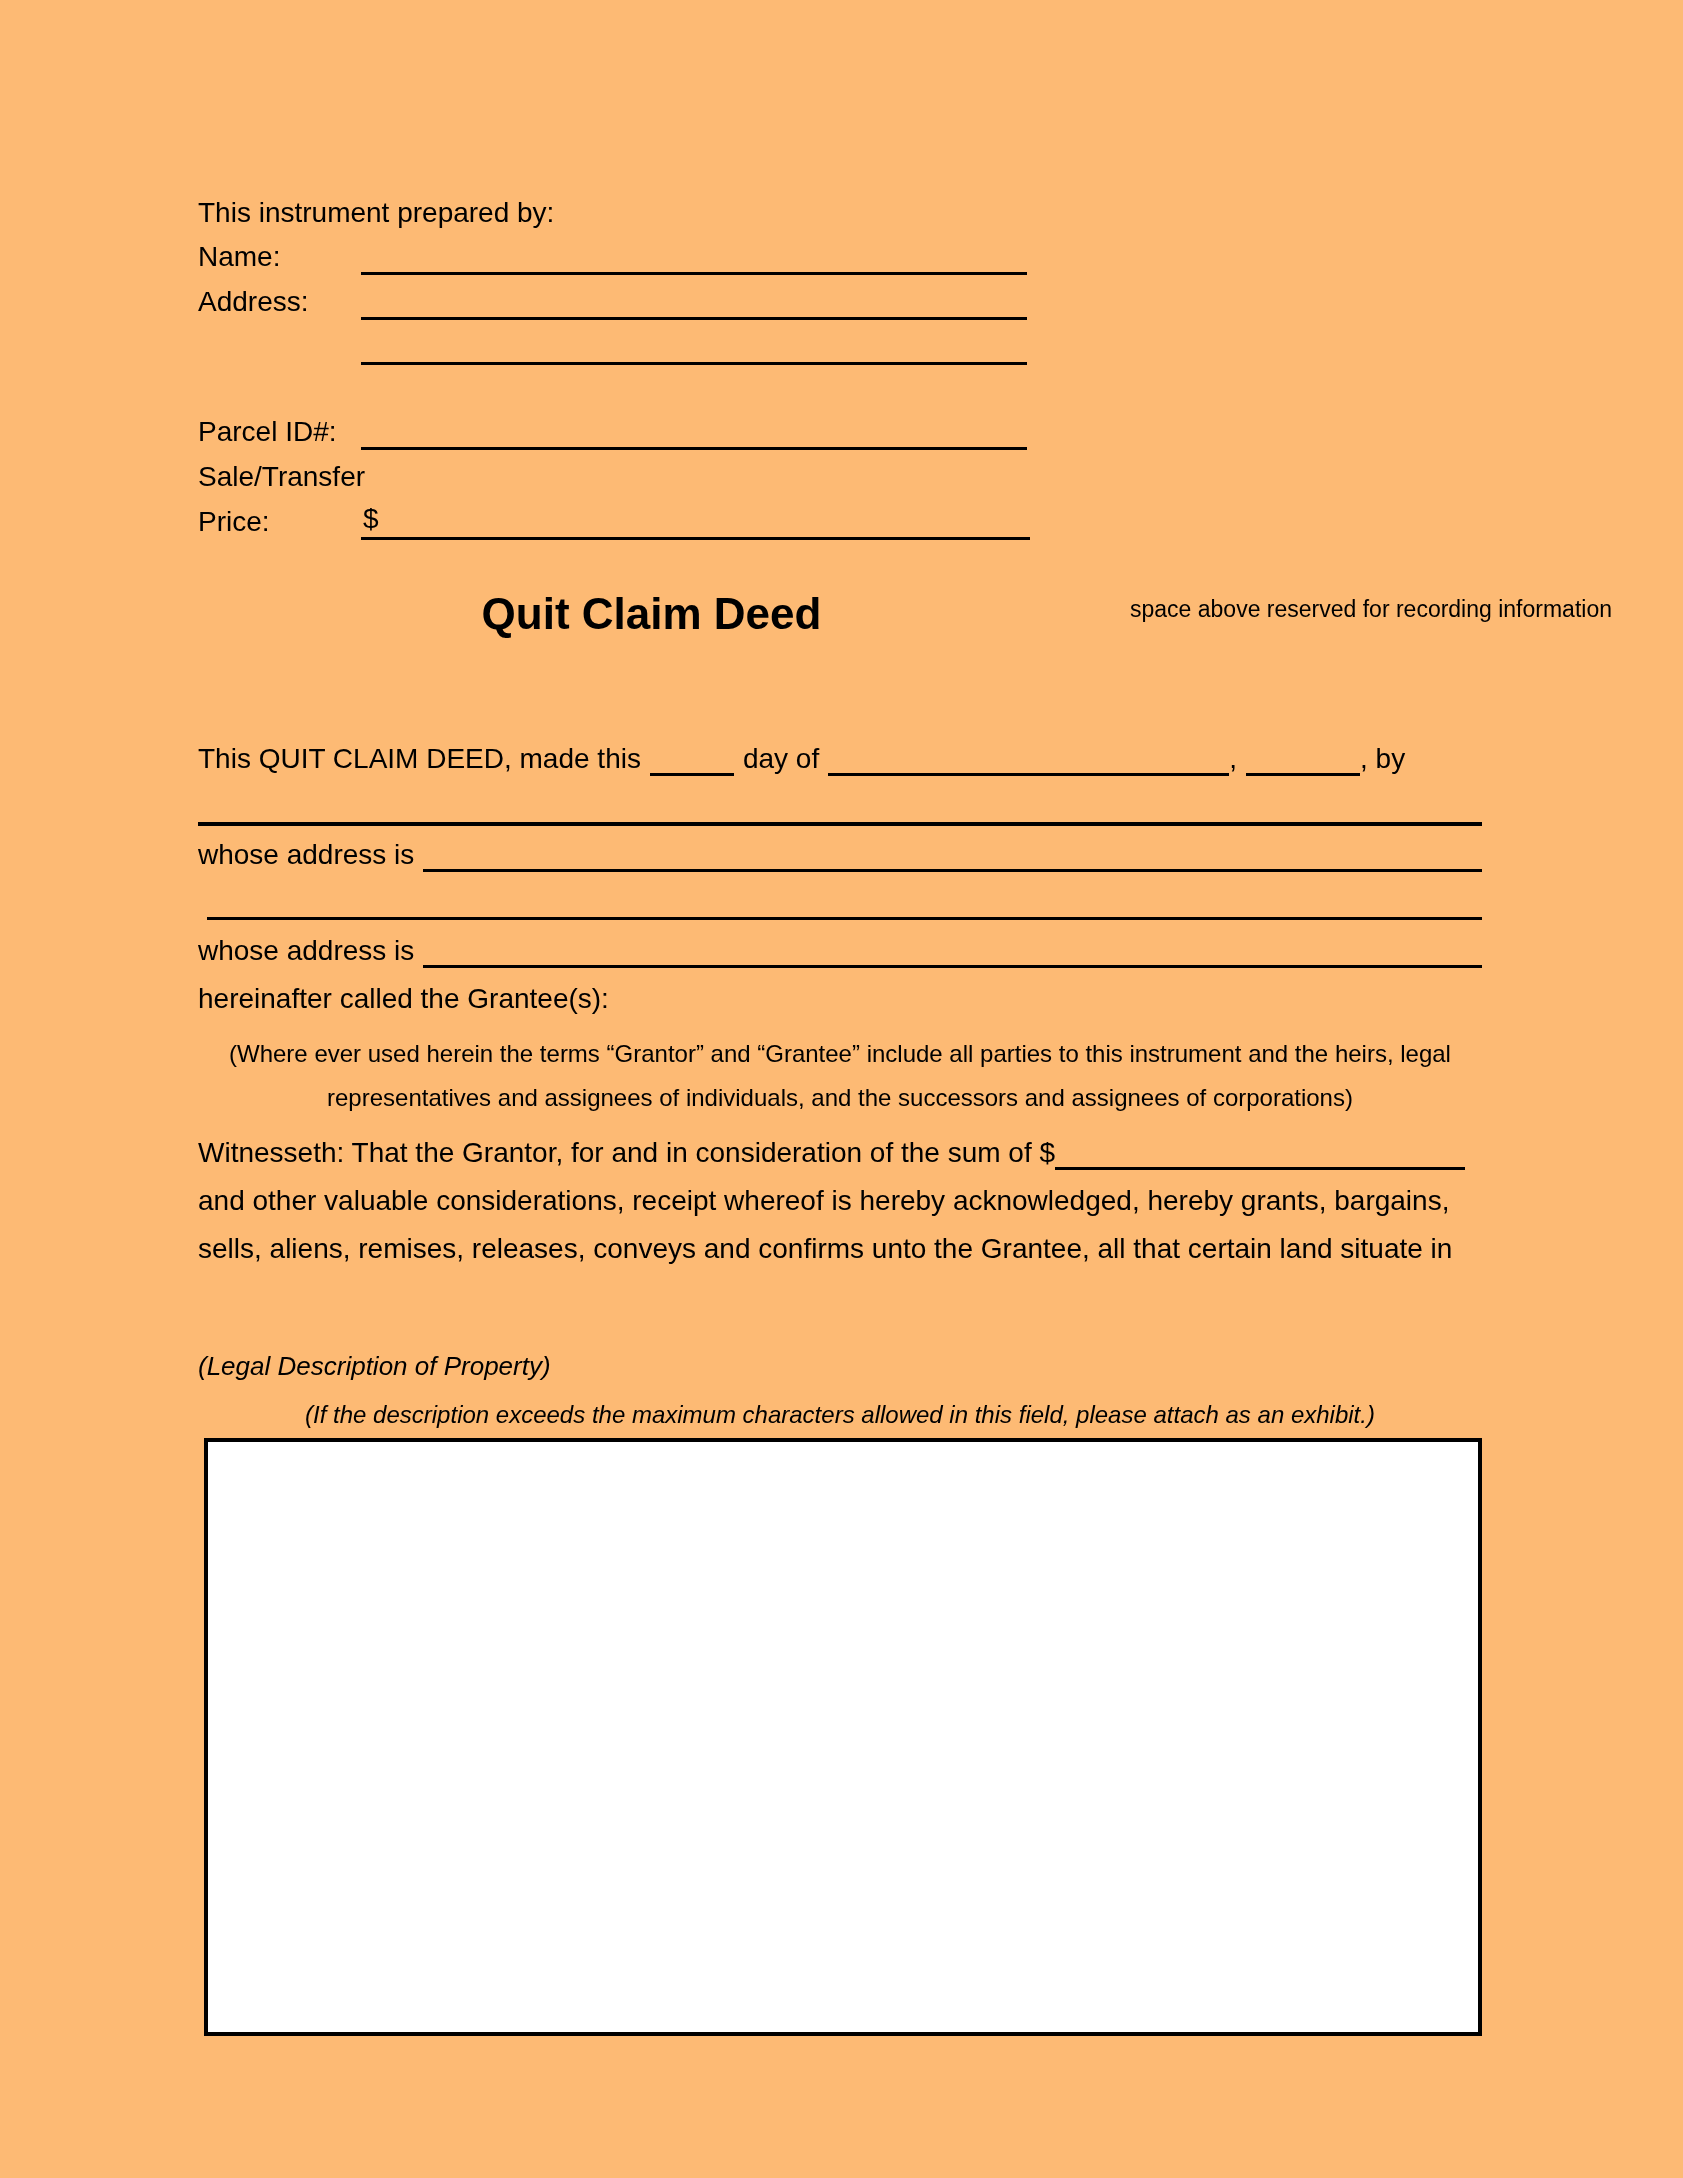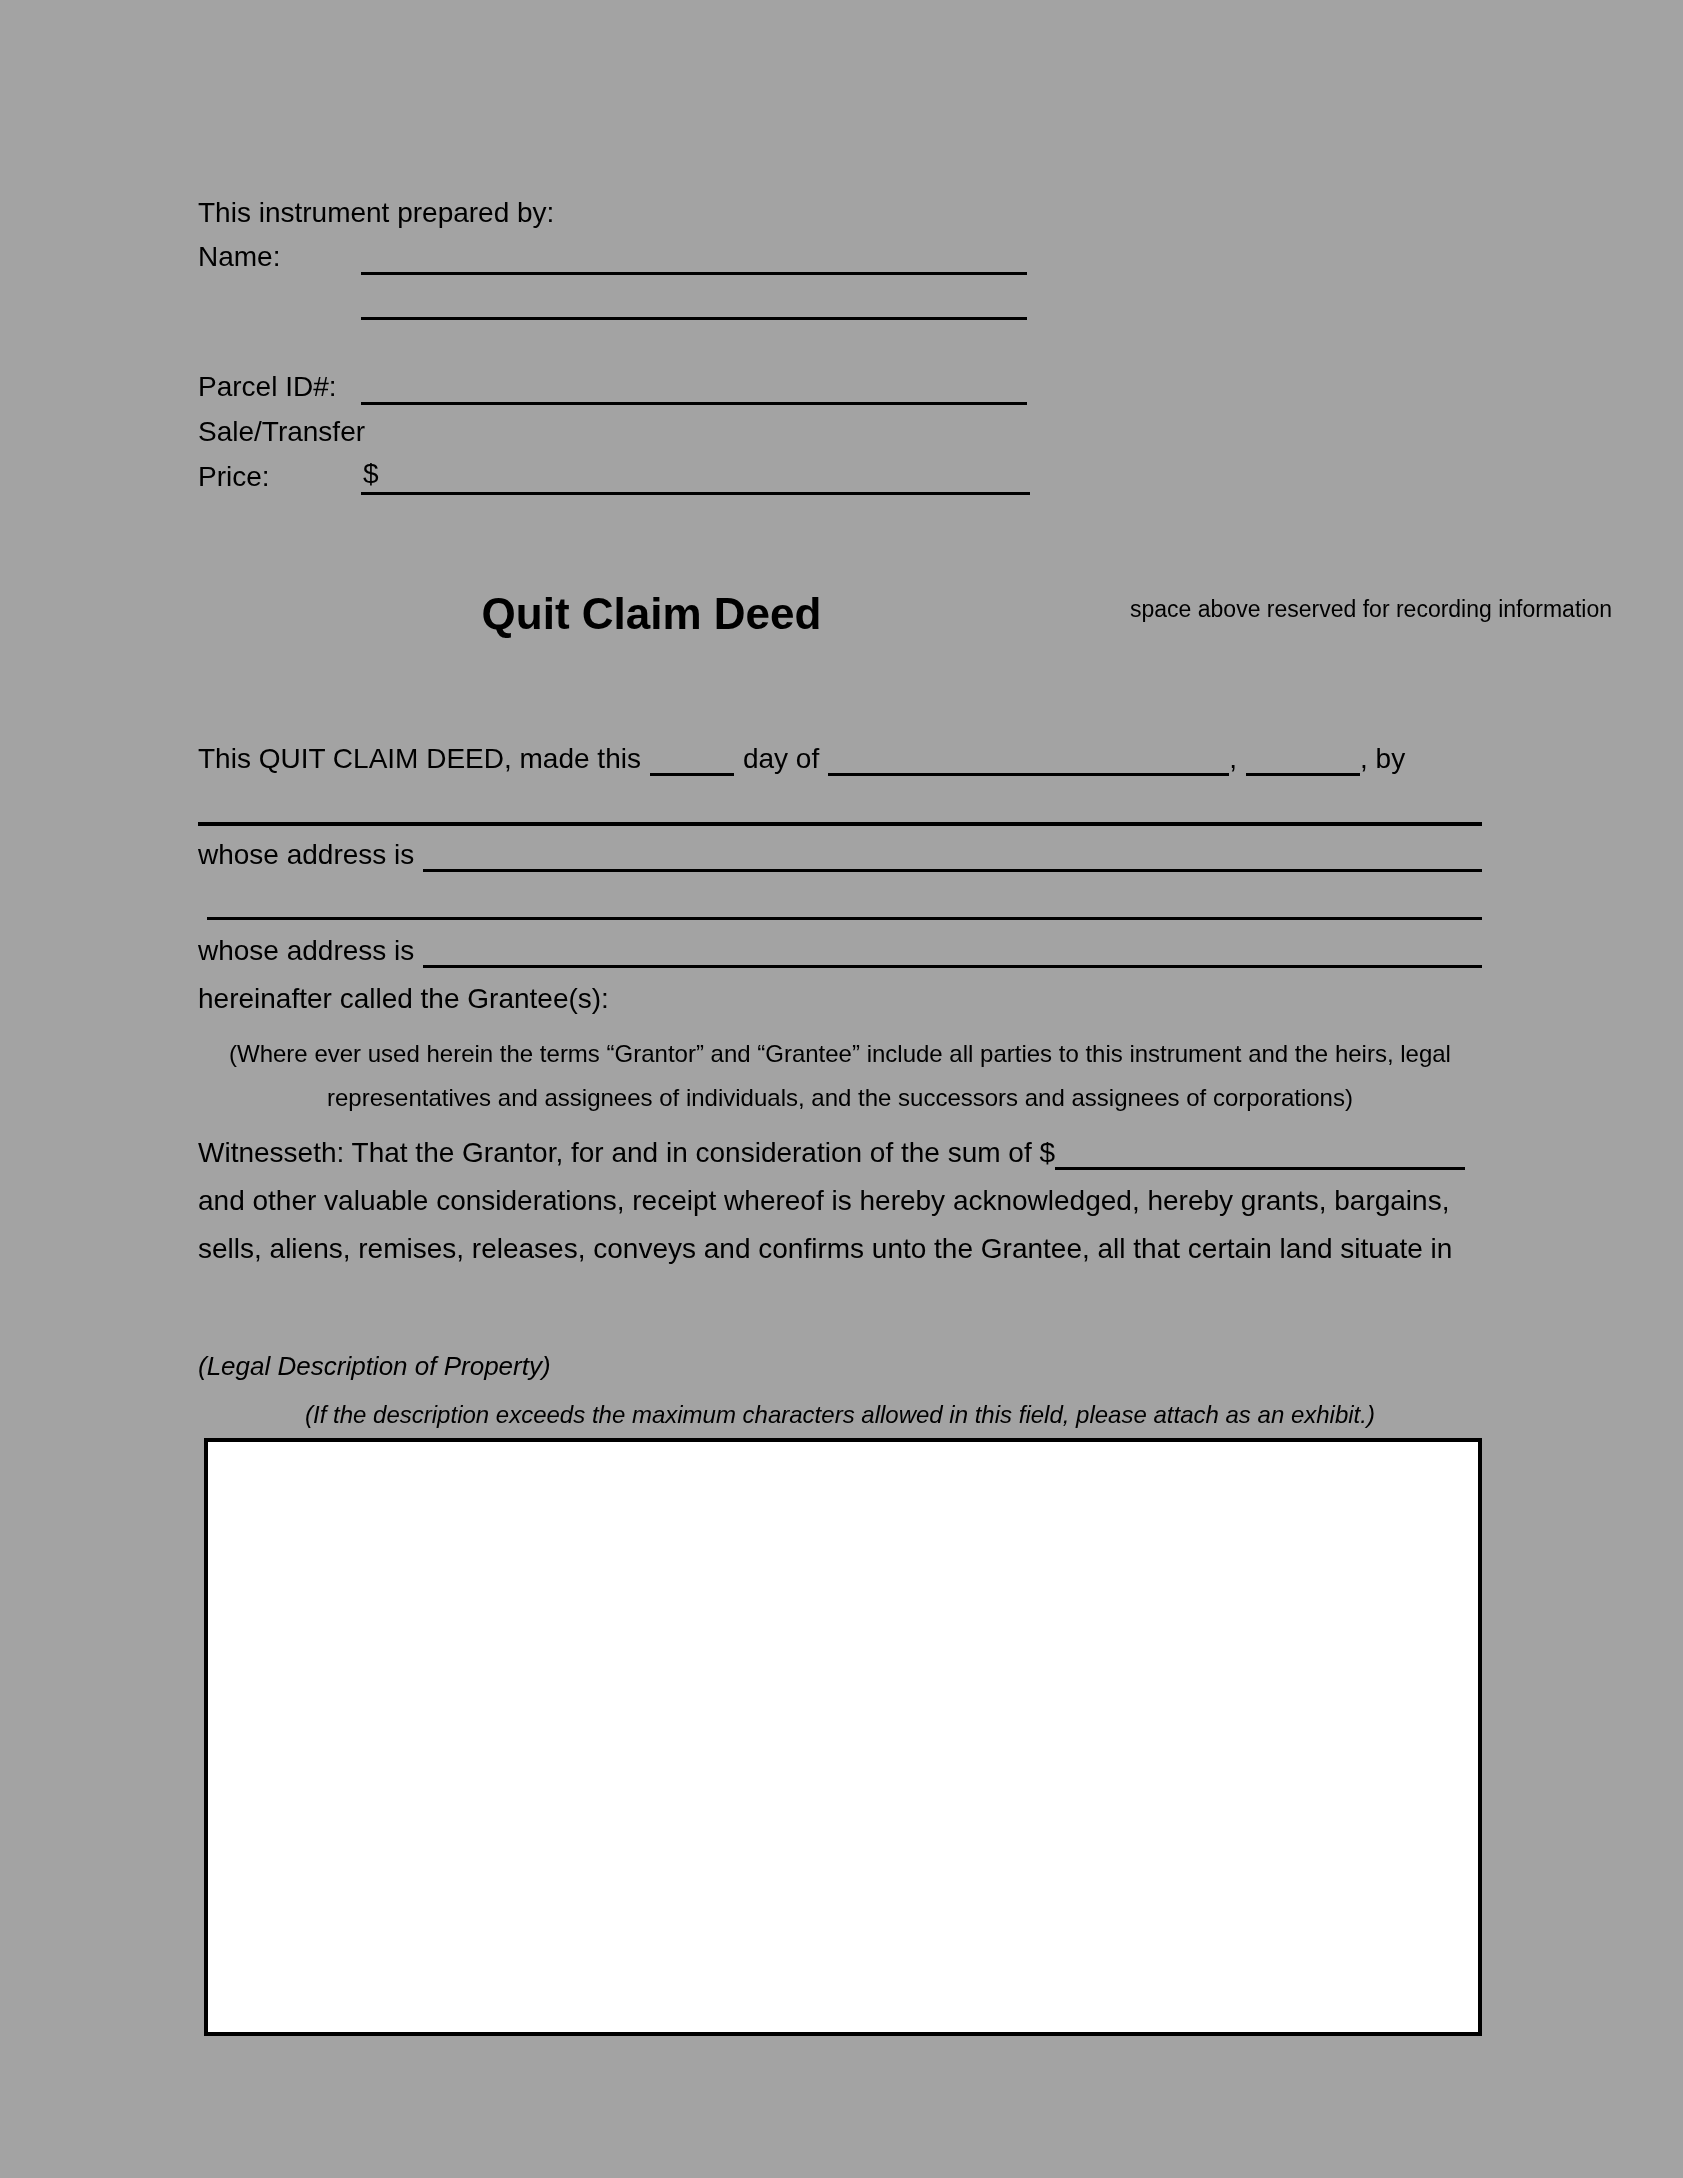--- a/index.html
+++ b/index.html
@@ -4,21 +4,21 @@
 <style>
   html, body {
     margin: 0;
     padding: 0;
     background: #ffffff;
   }
   .page {
     position: relative;
     width: 1683px;
     height: 2178px;
-    background: #a3a3a3;
+    background: #fdba74;
     color: #000000;
     font-family: "Liberation Sans", "DejaVu Sans", sans-serif;
     font-size: 28px;
     overflow: hidden;
   }
 
   
   .prepared {
     position: absolute;
     left: 198px;
@@ -164,20 +164,24 @@
 <div class="page">
 
   <div class="prepared">
     <div class="prep-heading">This instrument prepared by:</div>
 
     <div class="prep-row">
       <span class="prep-label">Name:</span>
       <span class="prep-line"></span>
     </div>
 
+    <div class="prep-row">
+      <span class="prep-label">Address:</span>
+      <span class="prep-line"></span>
+    </div>
 
     <div class="prep-row">
       <span class="prep-label"></span>
       <span class="prep-line"></span>
     </div>
 
     <div class="prep-spacer"></div>
 
     <div class="prep-row">
       <span class="prep-label">Parcel ID#:</span>

